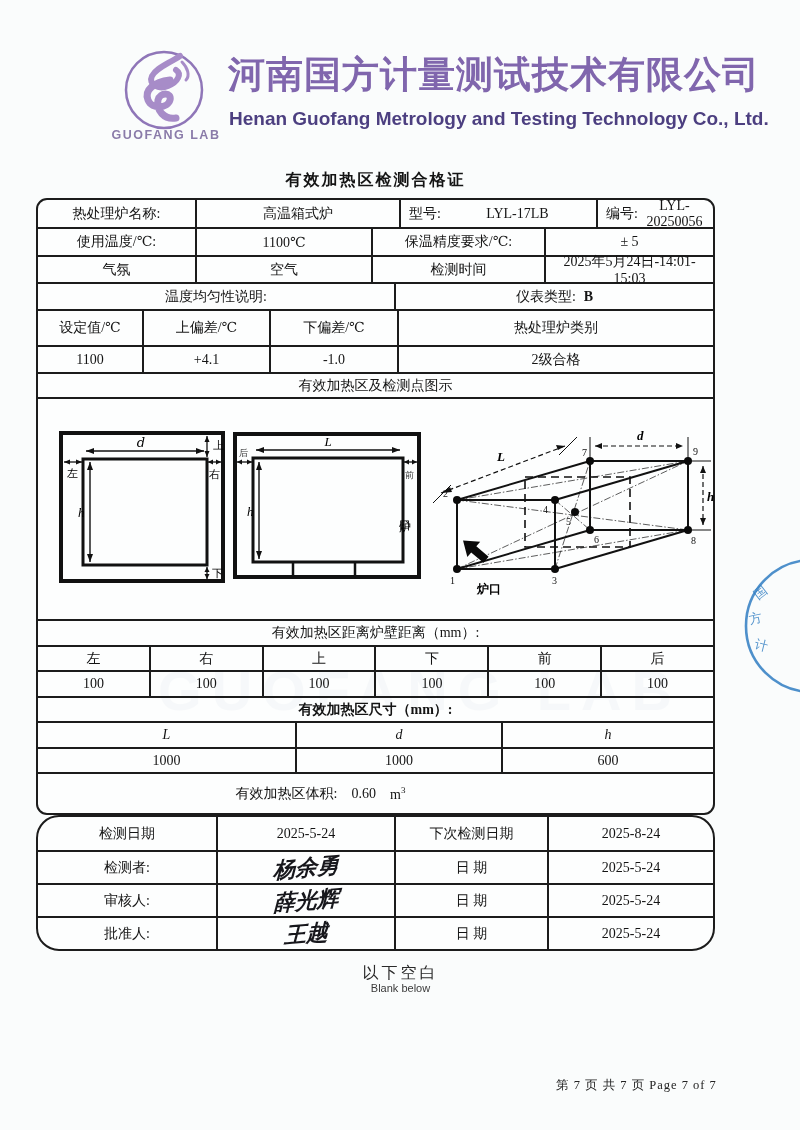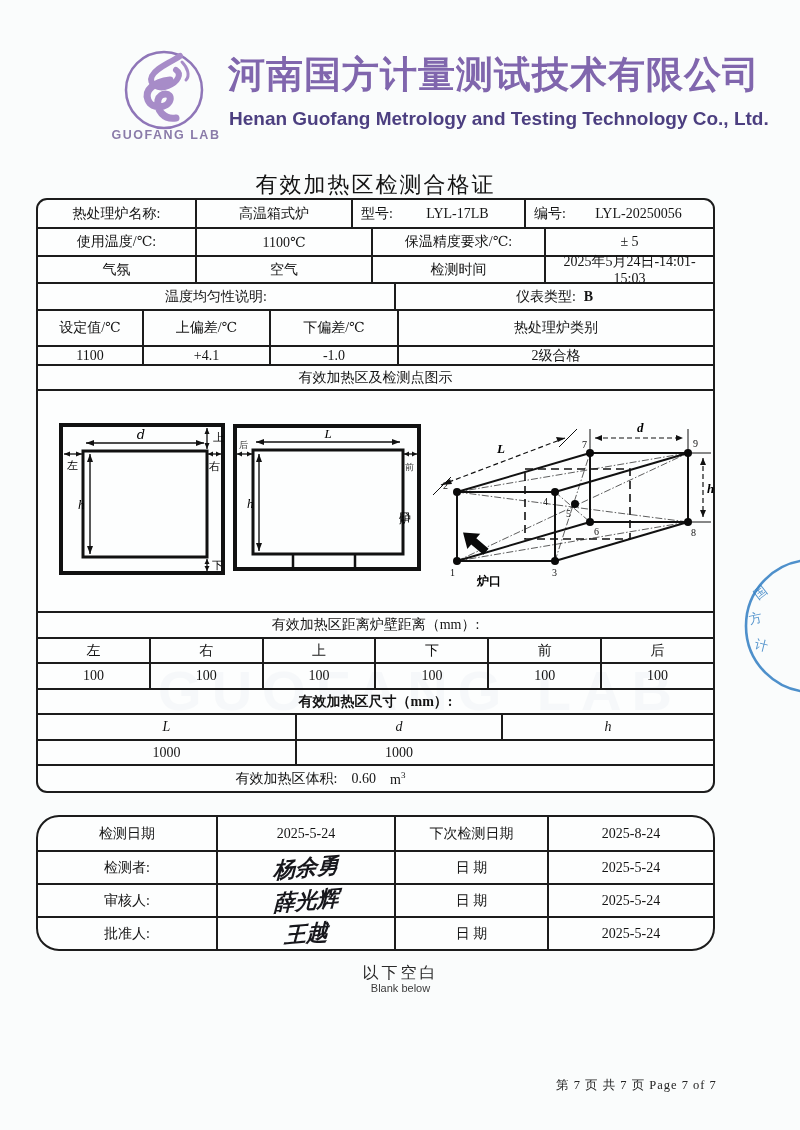--- a/index.html
+++ b/index.html
@@ -12,21 +12,21 @@
   .logo-caption{position:absolute;left:106px;top:128px;width:120px;text-align:center;
     font-family:"Liberation Sans","DejaVu Sans",sans-serif;
     font-size:12.5px;font-weight:700;color:#8a7ba9;letter-spacing:1.5px;}
   .company-cn{position:absolute;left:228px;top:50px;width:560px;
     font-size:37px;font-weight:600;color:#8066ad;letter-spacing:1px;white-space:nowrap;}
   .company-en{position:absolute;left:229px;top:108px;width:560px;
     font-family:"Liberation Sans","DejaVu Sans",sans-serif;
     font-size:19px;font-weight:700;color:#4c3f80;white-space:nowrap;}
   
   .doc-title{position:absolute;left:36px;top:170px;width:679px;text-align:center;
-    font-size:22px;font-weight:400;letter-spacing:2px;}
+    font-size:16px;font-weight:700;letter-spacing:2px;}
   
   .tbl{position:absolute;left:36px;width:679px;border:2.5px solid #1c1c1c;box-sizing:border-box;background:rgba(255,255,255,0.55);}
   .tbl1{top:198px;border-radius:11px;}
   .tbl2{top:815px;border-radius:23px;}
   .tr{display:flex;box-sizing:border-box;}
   .tr + .tr{border-top:2px solid #1c1c1c;}
   .td{display:flex;align-items:center;justify-content:center;box-sizing:border-box;
     font-size:14px;text-align:center;padding:0 2px;}
   .td + .td{border-left:2px solid #1c1c1c;}
   .split{display:flex;align-items:center;width:100%;}
@@ -80,22 +80,22 @@
       <text x="30" y="48" font-size="13" fill="#2f7dc2" opacity="0.8" transform="rotate(-38 30 48)">国</text>
       <text x="22" y="72" font-size="13" fill="#2f7dc2" opacity="0.8" transform="rotate(-12 22 72)">方</text>
       <text x="26" y="96" font-size="13" fill="#2f7dc2" opacity="0.8" transform="rotate(14 26 96)">计</text>
     </svg>
   </div>
 
   <div class="tbl tbl1">
 
     <div class="tr" style="height:27px">
       <div class="td" style="width:157px">热处理炉名称:</div>
-      <div class="td" style="width:156px">高温箱式炉</div>
-      <div class="td" style="width:173px">
+      <div class="td" style="width:204px">高温箱式炉</div>
+      <div class="td" style="width:197px">
         <span class="split">
             <span class="k">型号:</span>
         <span class="v">LYL-17LB</span>
           </span>
       </div>
       <div class="td" style="flex:1">
         <span class="split">
             <span class="k">编号:</span>
         <span class="v">LYL-20250056</span>
           </span>
@@ -124,21 +124,21 @@
       </div>
     </div>
 
     <div class="tr" style="height:36px">
       <div class="td" style="width:104px">设定值/℃</div>
       <div class="td" style="width:127px">上偏差/℃</div>
       <div class="td" style="width:128px">下偏差/℃</div>
       <div class="td" style="flex:1">热处理炉类别</div>
     </div>
 
-    <div class="tr" style="height:19px">
+    <div class="tr" style="height:27px">
       <div class="td" style="width:104px">1100</div>
       <div class="td" style="width:127px">+4.1</div>
       <div class="td" style="width:128px">-1.0</div>
       <div class="td" style="flex:1">2级合格</div>
     </div>
 
     <div class="tr" style="height:25px">
       <div class="td" style="flex:1">有效加热区及检测点图示</div>
     </div>
 
@@ -294,23 +294,24 @@
 
     <div class="tr" style="height:26px">
       <div class="td" style="width:257px;font-style:italic">L</div>
       <div class="td" style="width:206px;font-style:italic">d</div>
       <div class="td" style="flex:1;font-style:italic">h</div>
     </div>
 
     <div class="tr" style="height:25px">
       <div class="td" style="width:257px">1000</div>
       <div class="td" style="width:206px">1000</div>
-    </div>
-
-    <div class="tr" style="height:27px">
+      <div class="td" style="flex:1">600</div>
+    </div>
+
+    <div class="tr" style="height:41px">
       <div class="td" style="flex:1">
         <span style="transform:translateX(-55px);display:flex;align-items:center;gap:14px">
           <span>有效加热区体积:</span>
           <span>0.60</span>
           <span><span>m</span><sup style="font-size:9px">3</sup></span>
         </span>
       </div>
     </div>
   </div>
 

